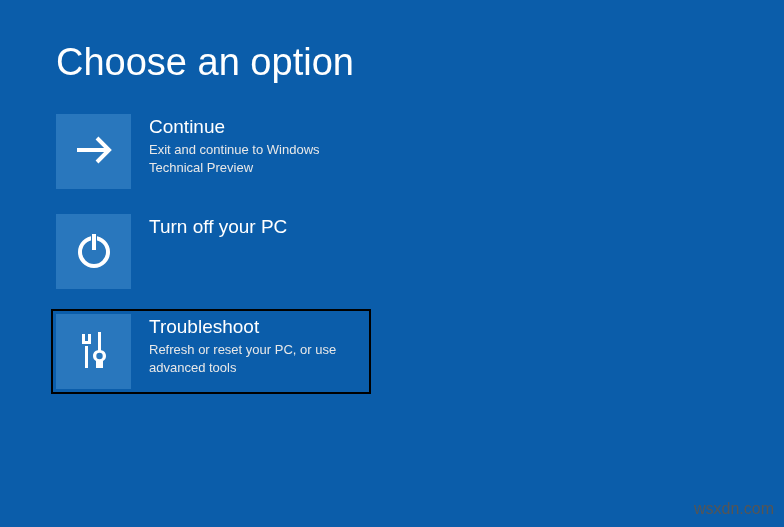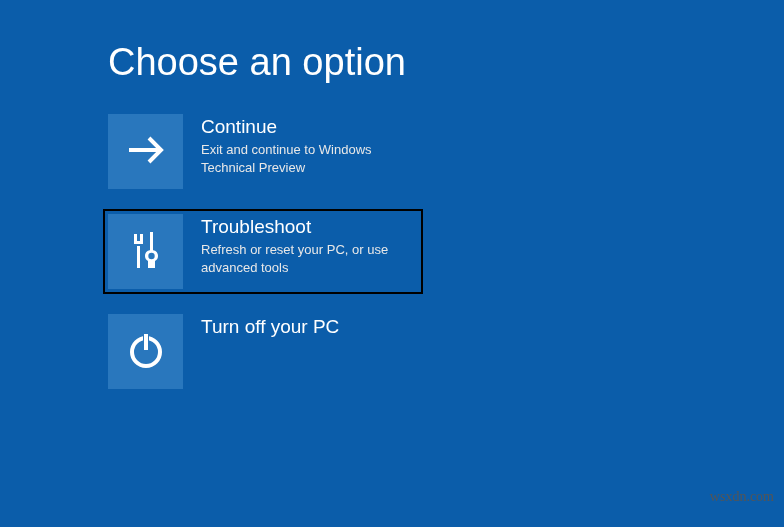--- a/index.html
+++ b/index.html
@@ -11,21 +11,21 @@
       width: 784px;
       height: 527px;
       background-color: #0b5daa;
       font-family: 'Segoe UI', 'Segoe UI Light', Tahoma, sans-serif;
       color: #ffffff;
       overflow: hidden;
       position: relative;
     }
     .container {
       padding-top: 41px;
-      padding-left: 108px;
+      padding-left: 56px;
     }
     .page-title {
       font-size: 38px;
       font-weight: 300;
       margin-bottom: 30px;
     }
     .option {
       display: flex;
       align-items: flex-start;
       margin-bottom: 25px;
@@ -57,25 +57,25 @@
     }
     .option-desc {
       font-size: 13px;
       font-weight: 400;
       color: #e8e8e8;
       line-height: 1.4;
       max-width: 210px;
     }
     .watermark {
       position: absolute;
-      bottom: 22px;
+      bottom: 9px;
       right: 10px;
-      font-size: 14px;
+      font-size: 16px;
       color: #555555;
-      font-family: Liberation Serif, serif;
+      font-family: Liberation Sans, sans-serif;
     }
   </style>
 </head>
 <body>
 
 <div class="container">
   <h1 class="page-title">Choose an option</h1>
 
   <div class="option">
     <div class="tile">
@@ -84,48 +84,48 @@
           <path d="M 6 23 L 38 23 M 26 11 L 38 23 L 26 35" stroke="#ffffff" stroke-width="4" fill="none" stroke-linecap="butt" stroke-linejoin="miter"></path>
         </svg>
       </span>
     </div>
     <div class="option-text">
       <div class="option-title">Continue</div>
       <div class="option-desc">Exit and continue to Windows Technical Preview</div>
     </div>
   </div>
 
+  <div class="option">
+    <div class="tile">
+      <span>
+        <svg width="42" height="42" viewBox="0 0 42 42">
+          <circle cx="21" cy="23" r="14" stroke="#ffffff" stroke-width="4" fill="none"></circle>
+          <rect x="18" y="4" width="6" height="18" fill="#2977bd"></rect>
+          <rect x="19" y="5" width="4" height="16" fill="#ffffff"></rect>
+        </svg>
+      </span>
+    </div>
+    <div class="option-text">
+      <div class="option-title">Turn off your PC</div>
+      <div class="option-desc"></div>
+    </div>
+  </div>
+
   <div class="option highlighted">
     <div class="tile">
       <span>
         <svg width="40" height="44" viewBox="0 0 40 44">
           <rect x="11" y="18" width="3" height="22" fill="#ffffff"></rect>
           <path d="M 8 6 L 8 16 L 17 16 L 17 6 L 14 6 L 14 13 L 11 13 L 11 6 Z" fill="#ffffff"></path>
           <rect x="24" y="4" width="3" height="24" fill="#ffffff"></rect>
           <path d="M 19 28 C 19 24 22 22 25.5 22 C 29 22 32 24 32 28 C 32 30 31 32 29 33 L 29 40 L 22 40 L 22 33 C 20 32 19 30 19 28 Z" fill="#ffffff"></path>
           <circle cx="25.5" cy="28" r="3.2" fill="#2977bd"></circle>
         </svg>
       </span>
     </div>
     <div class="option-text">
       <div class="option-title">Troubleshoot</div>
       <div class="option-desc">Refresh or reset your PC, or use advanced tools</div>
     </div>
   </div>
-
-  <div class="option">
-    <div class="tile">
-      <span>
-        <svg width="42" height="42" viewBox="0 0 42 42">
-          <circle cx="21" cy="23" r="14" stroke="#ffffff" stroke-width="4" fill="none"></circle>
-          <rect x="18" y="4" width="6" height="18" fill="#2977bd"></rect>
-          <rect x="19" y="5" width="4" height="16" fill="#ffffff"></rect>
-        </svg>
-      </span>
-    </div>
-    <div class="option-text">
-      <div class="option-title">Turn off your PC</div>
-      <div class="option-desc"></div>
-    </div>
-  </div>
 </div>
 
 <div class="watermark">wsxdn.com</div>
 
 </body></html>

